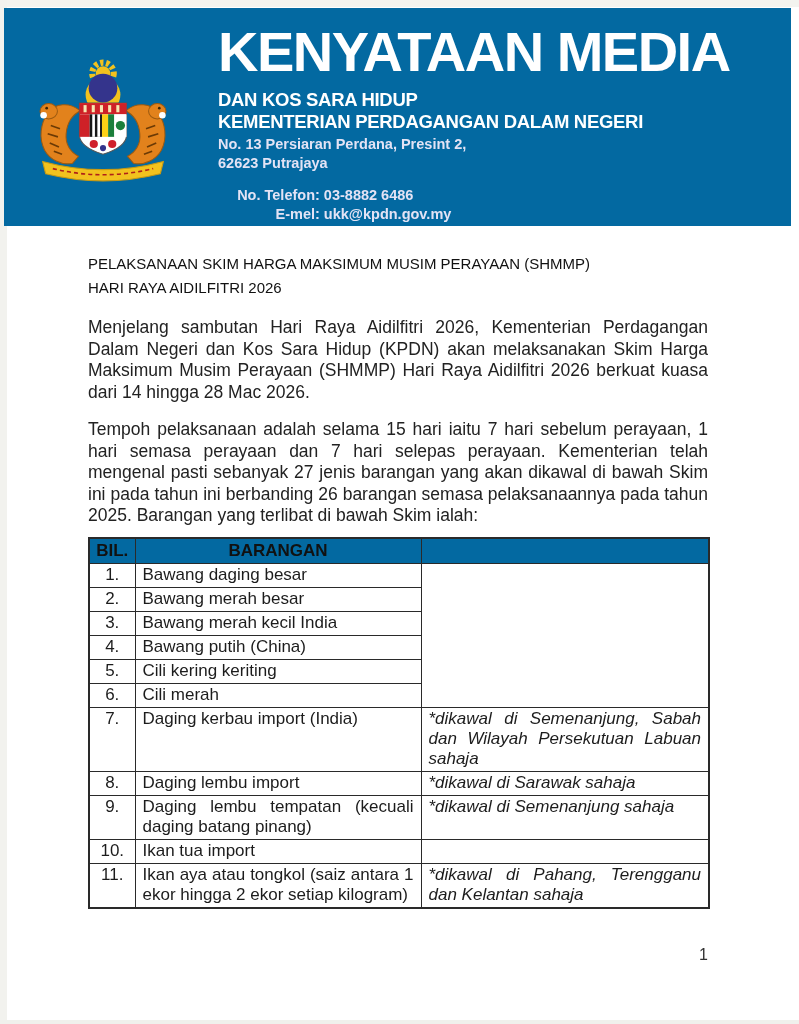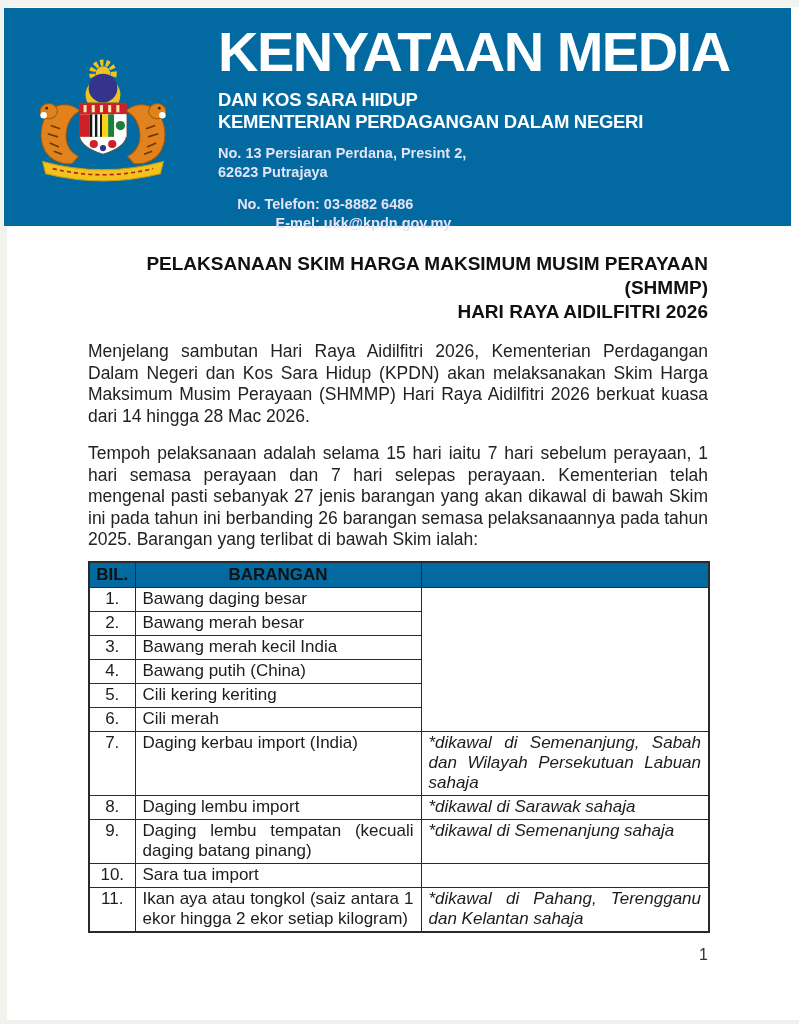--- a/index.html
+++ b/index.html
@@ -16,29 +16,29 @@
     position:absolute;top:8px;left:4px;width:787px;height:218px;
     background:#0369a1;
   }
   .logo{position:absolute;left:22px;top:50px;width:154px;height:128px;}
   .head-text{position:absolute;left:214px;top:16px;width:565px;color:#ffffff;}
   .head-title{
     font-size:56px;font-weight:bold;letter-spacing:-1.5px;line-height:1;
     white-space:nowrap;
   }
   .ministry{margin-top:9px;font-weight:bold;font-size:18.5px;line-height:22px;letter-spacing:-0.3px;}
-  .addr{margin-top:11px;font-weight:bold;font-size:14.5px;line-height:19px;color:#e3e3f5;}
+  .addr{margin-top:2px;font-weight:bold;font-size:14.5px;line-height:19px;color:#e3e3f5;}
   .contact{margin-top:13px;font-weight:bold;font-size:14.5px;line-height:19px;color:#e3e3f5;text-align:right;}
   .contact-row{display:flex;}
   .contact-label{width:97px;flex:0 0 auto;}
 
   
   .doc{position:absolute;left:88px;top:252px;width:620px;}
   .doc-title{
-    text-align:right;font-weight:bold;font-size:19px;line-height:24px;color:#111;
+    text-align:left;font-weight:normal;font-size:15px;line-height:24px;color:#111;
   }
   .para{
     margin:17px 0 0 0;text-align:justify;font-size:17.5px;line-height:21.5px;color:#222;
   }
   .para + .para{margin-top:16px;}
 
   table.items{
     margin-top:10px;width:620px;border-collapse:collapse;
     border:2px solid #2a2a2a;table-layout:fixed;
   }
@@ -201,21 +201,21 @@
           <td class="c-item">Daging lembu import</td>
           <td class="c-note">*dikawal di Sarawak sahaja</td>
         </tr>
         <tr>
           <td class="c-bil">9.</td>
           <td class="c-item">Daging lembu tempatan (kecuali daging batang pinang)</td>
           <td class="c-note">*dikawal di Semenanjung sahaja</td>
         </tr>
         <tr>
           <td class="c-bil">10.</td>
-          <td class="c-item">Sara tua import</td>
+          <td class="c-item">Ikan tua import</td>
           <td class="c-note"></td>
         </tr>
         <tr>
           <td class="c-bil">11.</td>
           <td class="c-item">Ikan aya atau tongkol (saiz antara 1 ekor hingga 2 ekor setiap kilogram)</td>
           <td class="c-note">*dikawal di Pahang, Terengganu dan Kelantan sahaja</td>
         </tr>
       </tbody>
   </table>
 </div>

